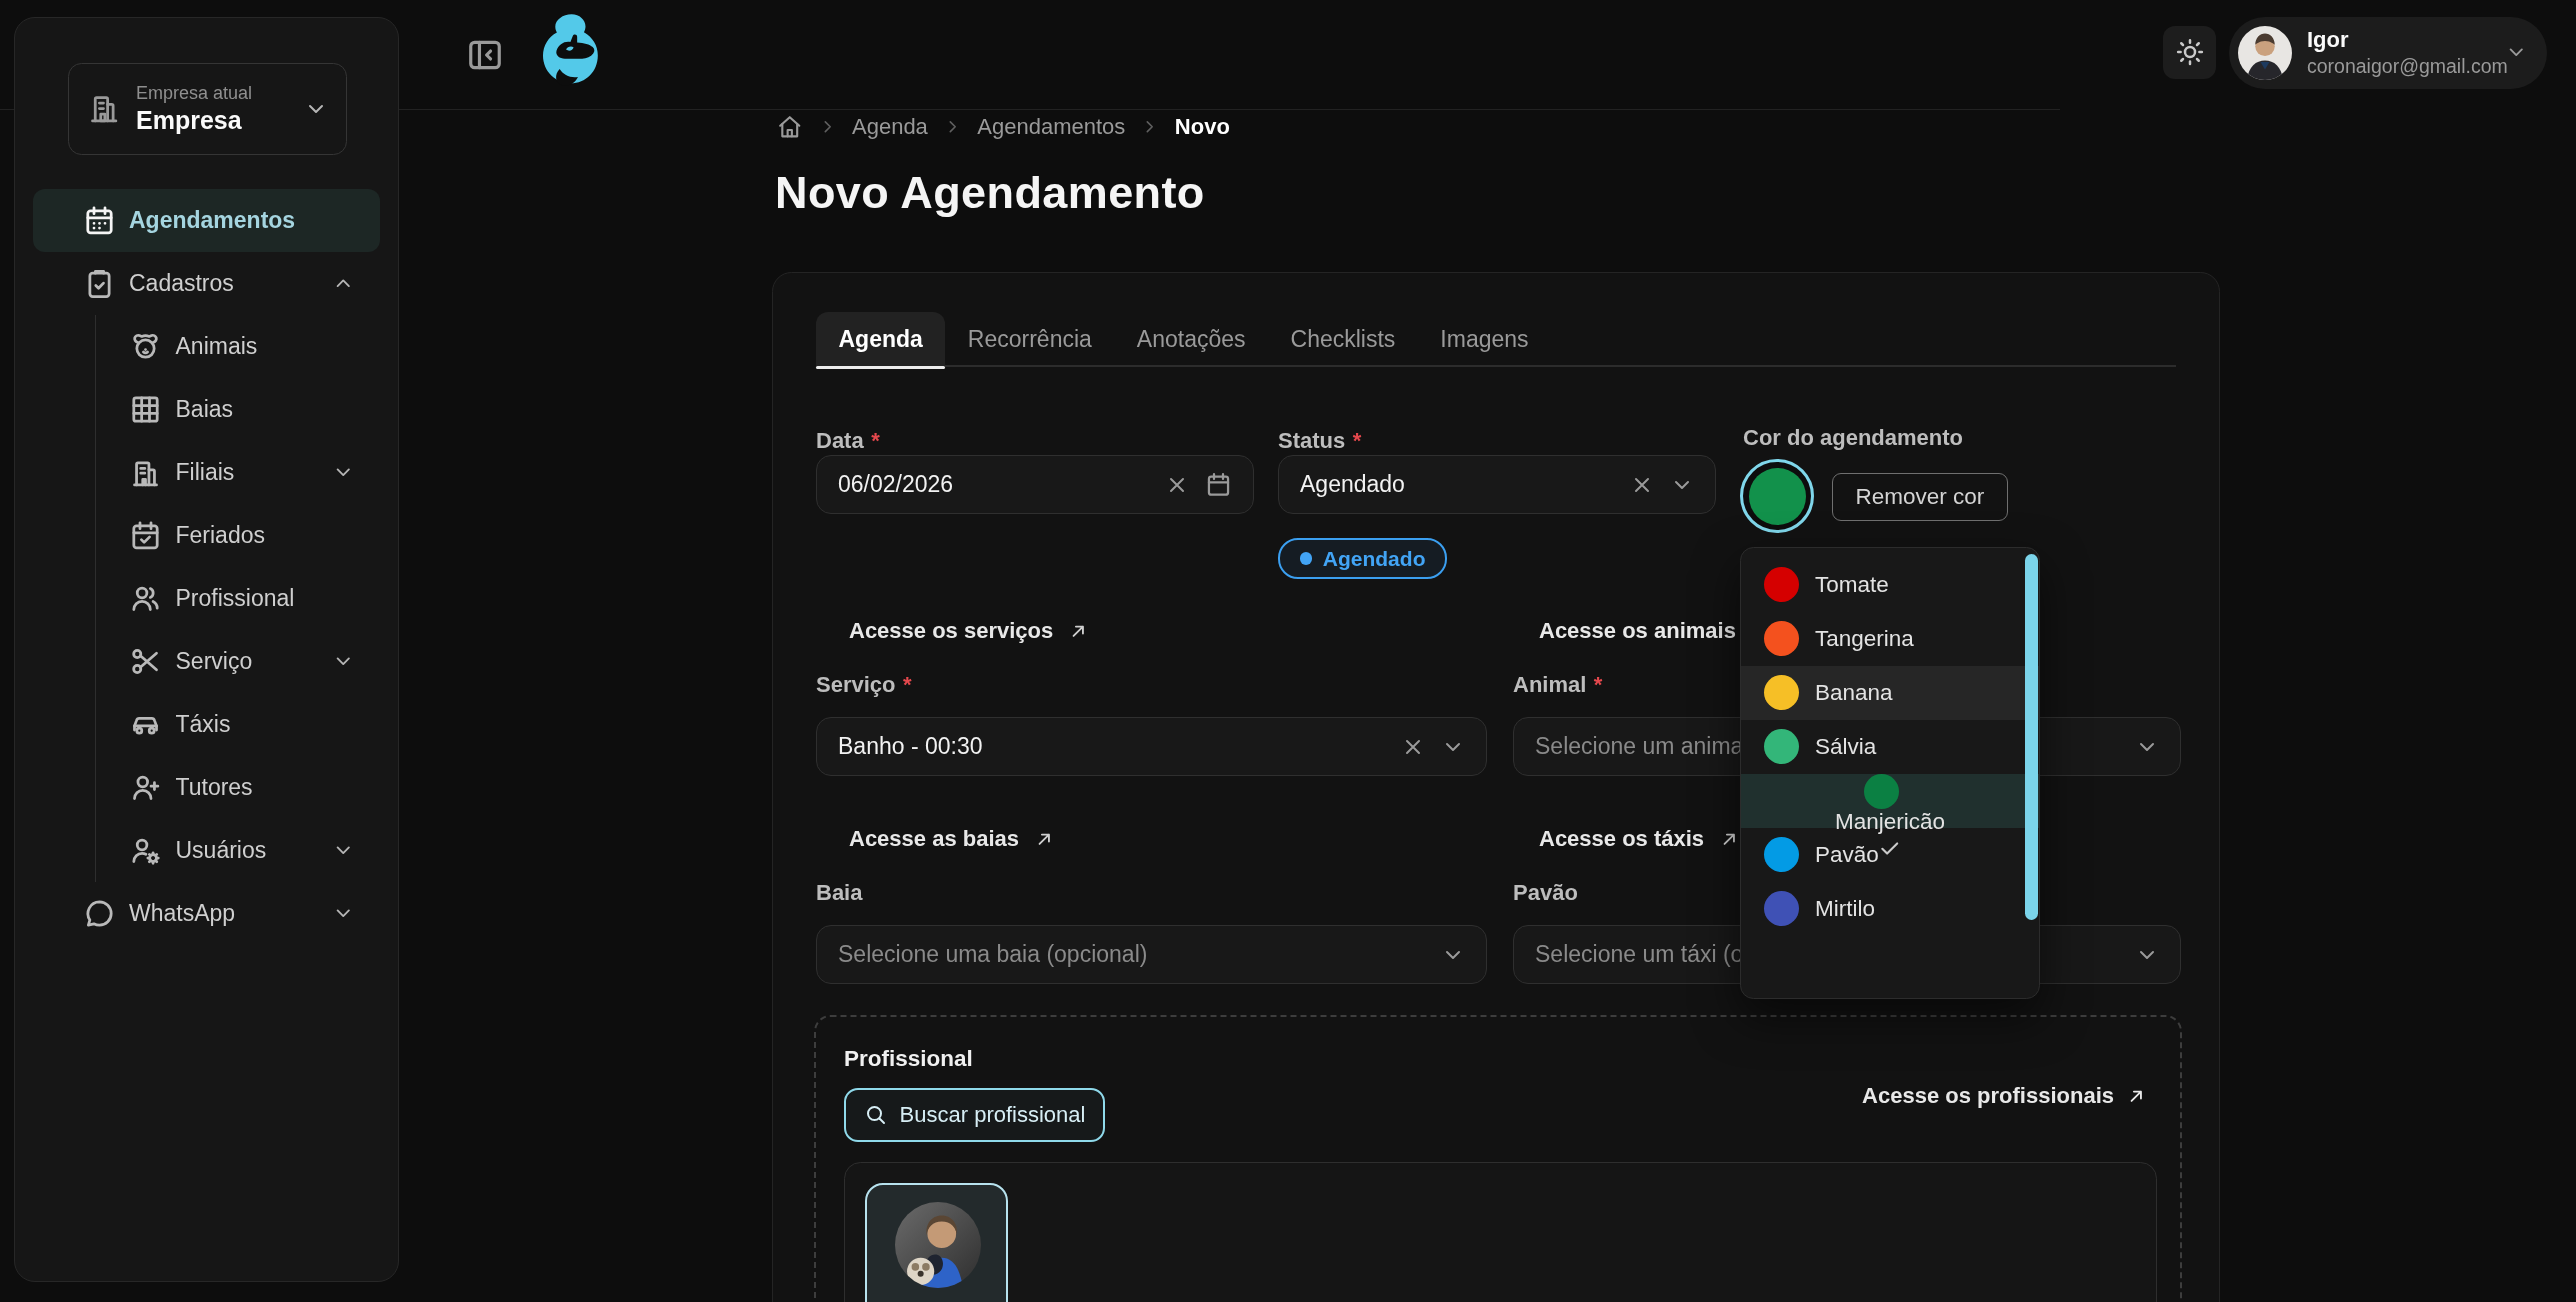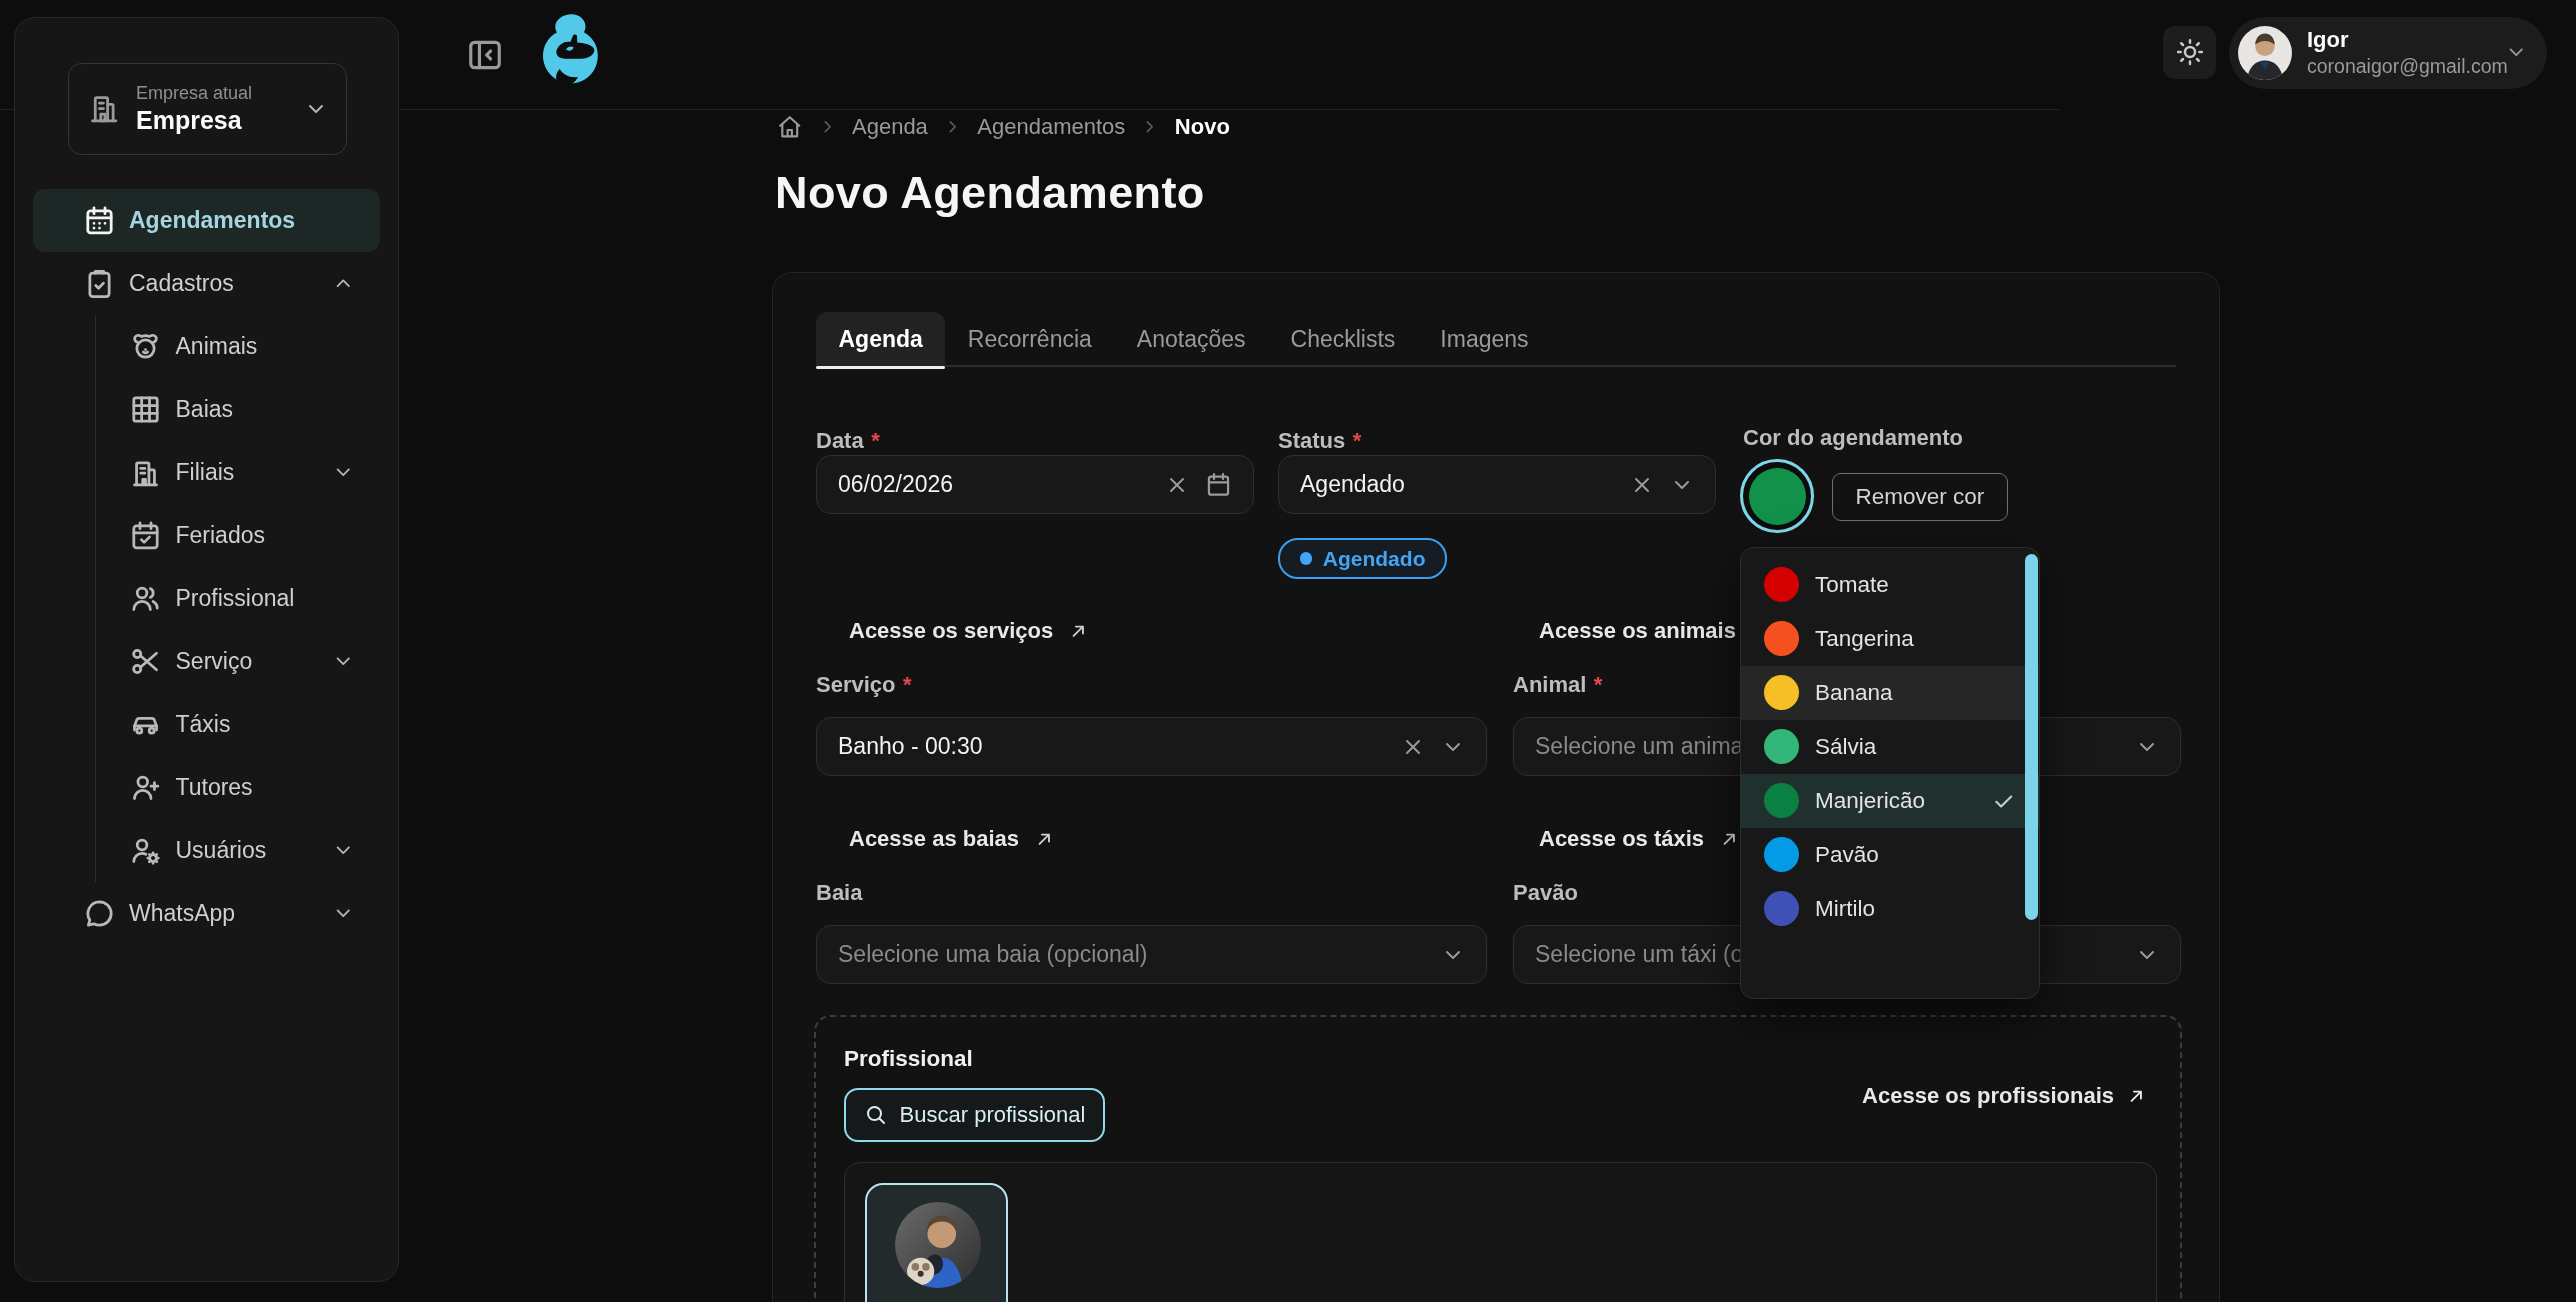--- a/index.html
+++ b/index.html
@@ -87,21 +87,21 @@
   .prof-link { top:66px; right:33px; left:auto; position:absolute; display:flex; align-items:center; gap:10.5px; font-size:22px; font-weight:700; color:#e8e8e8; cursor:pointer; }
   .prof-list { position:absolute; left:28px; top:145px; width:1313px; height:225px; background:#151515; border:1.5px solid #2e2e2e; border-radius:16.5px; }
   .prof-tile { position:absolute; left:19.5px; top:20px; width:143px; height:225px; border:2.3px solid #b7e2ee; border-radius:18px; background:#232a2c; cursor:pointer; }
   .prof-tile .pavatar { position:absolute; left:28px; top:16.5px; width:86px; height:86px; border-radius:50%; overflow:hidden; }
   .prof-tile .pname { position:absolute; left:0; right:0; top:114px; text-align:center; font-size:22px; font-weight:700; color:#fafafa; }
 
   
   .color-menu { position:absolute; left:1740px; top:547px; width:300px; height:452px; background:#181818; border:1.5px solid #2c2c2c; border-radius:13.5px; box-shadow:0 18px 45px rgba(0,0,0,.55); z-index:40; padding-top:9.8px; overflow:hidden; }
   .cm-row { height:54px; display:flex; align-items:center; padding:0 22.5px; cursor:pointer; }
   .cm-row.hovered { background:#262626; }
-  .cm-row.selected { background:#20302e; }
+  .cm-row.selected { background:#20302e;flex-direction:column; }
   .cm-swatch { width:35px; height:35px; border-radius:50%; margin-right:16.5px; flex:0 0 auto; }
   .cm-label { font-size:22.5px; color:#e3e3e3; flex:1; }
   .cm-check { color:#c9c9c9; }
   .cm-scrollbar { position:absolute; right:1.5px; top:6px; width:12.8px; height:366px; border-radius:6.8px; background:#7bd4ea; }
 </style>
 </head>
 <body>
 
 <div class="topbar">
   <div class="collapse-btn">

